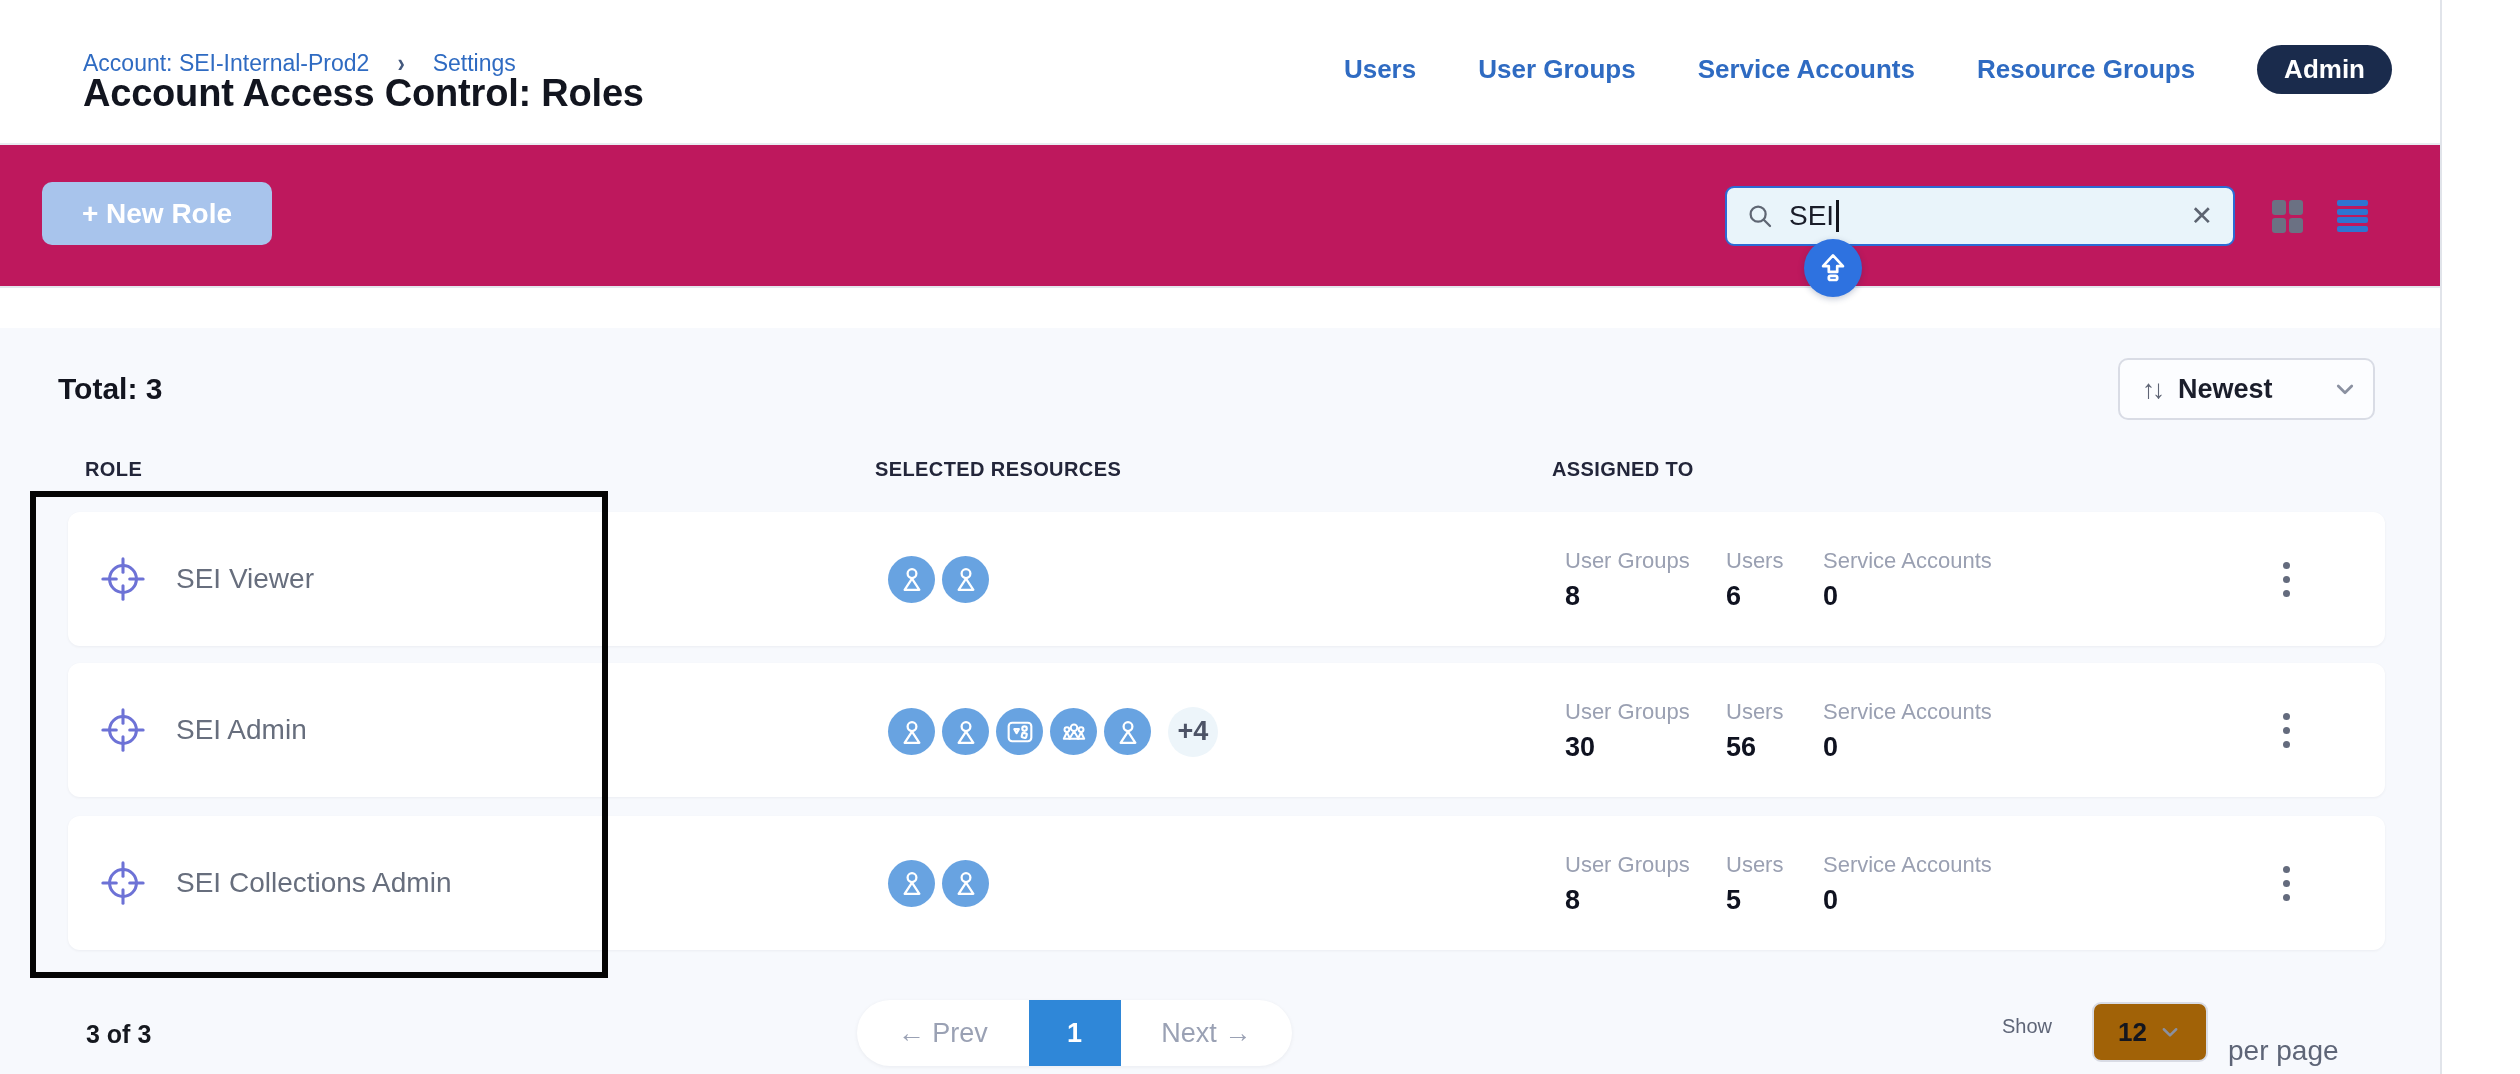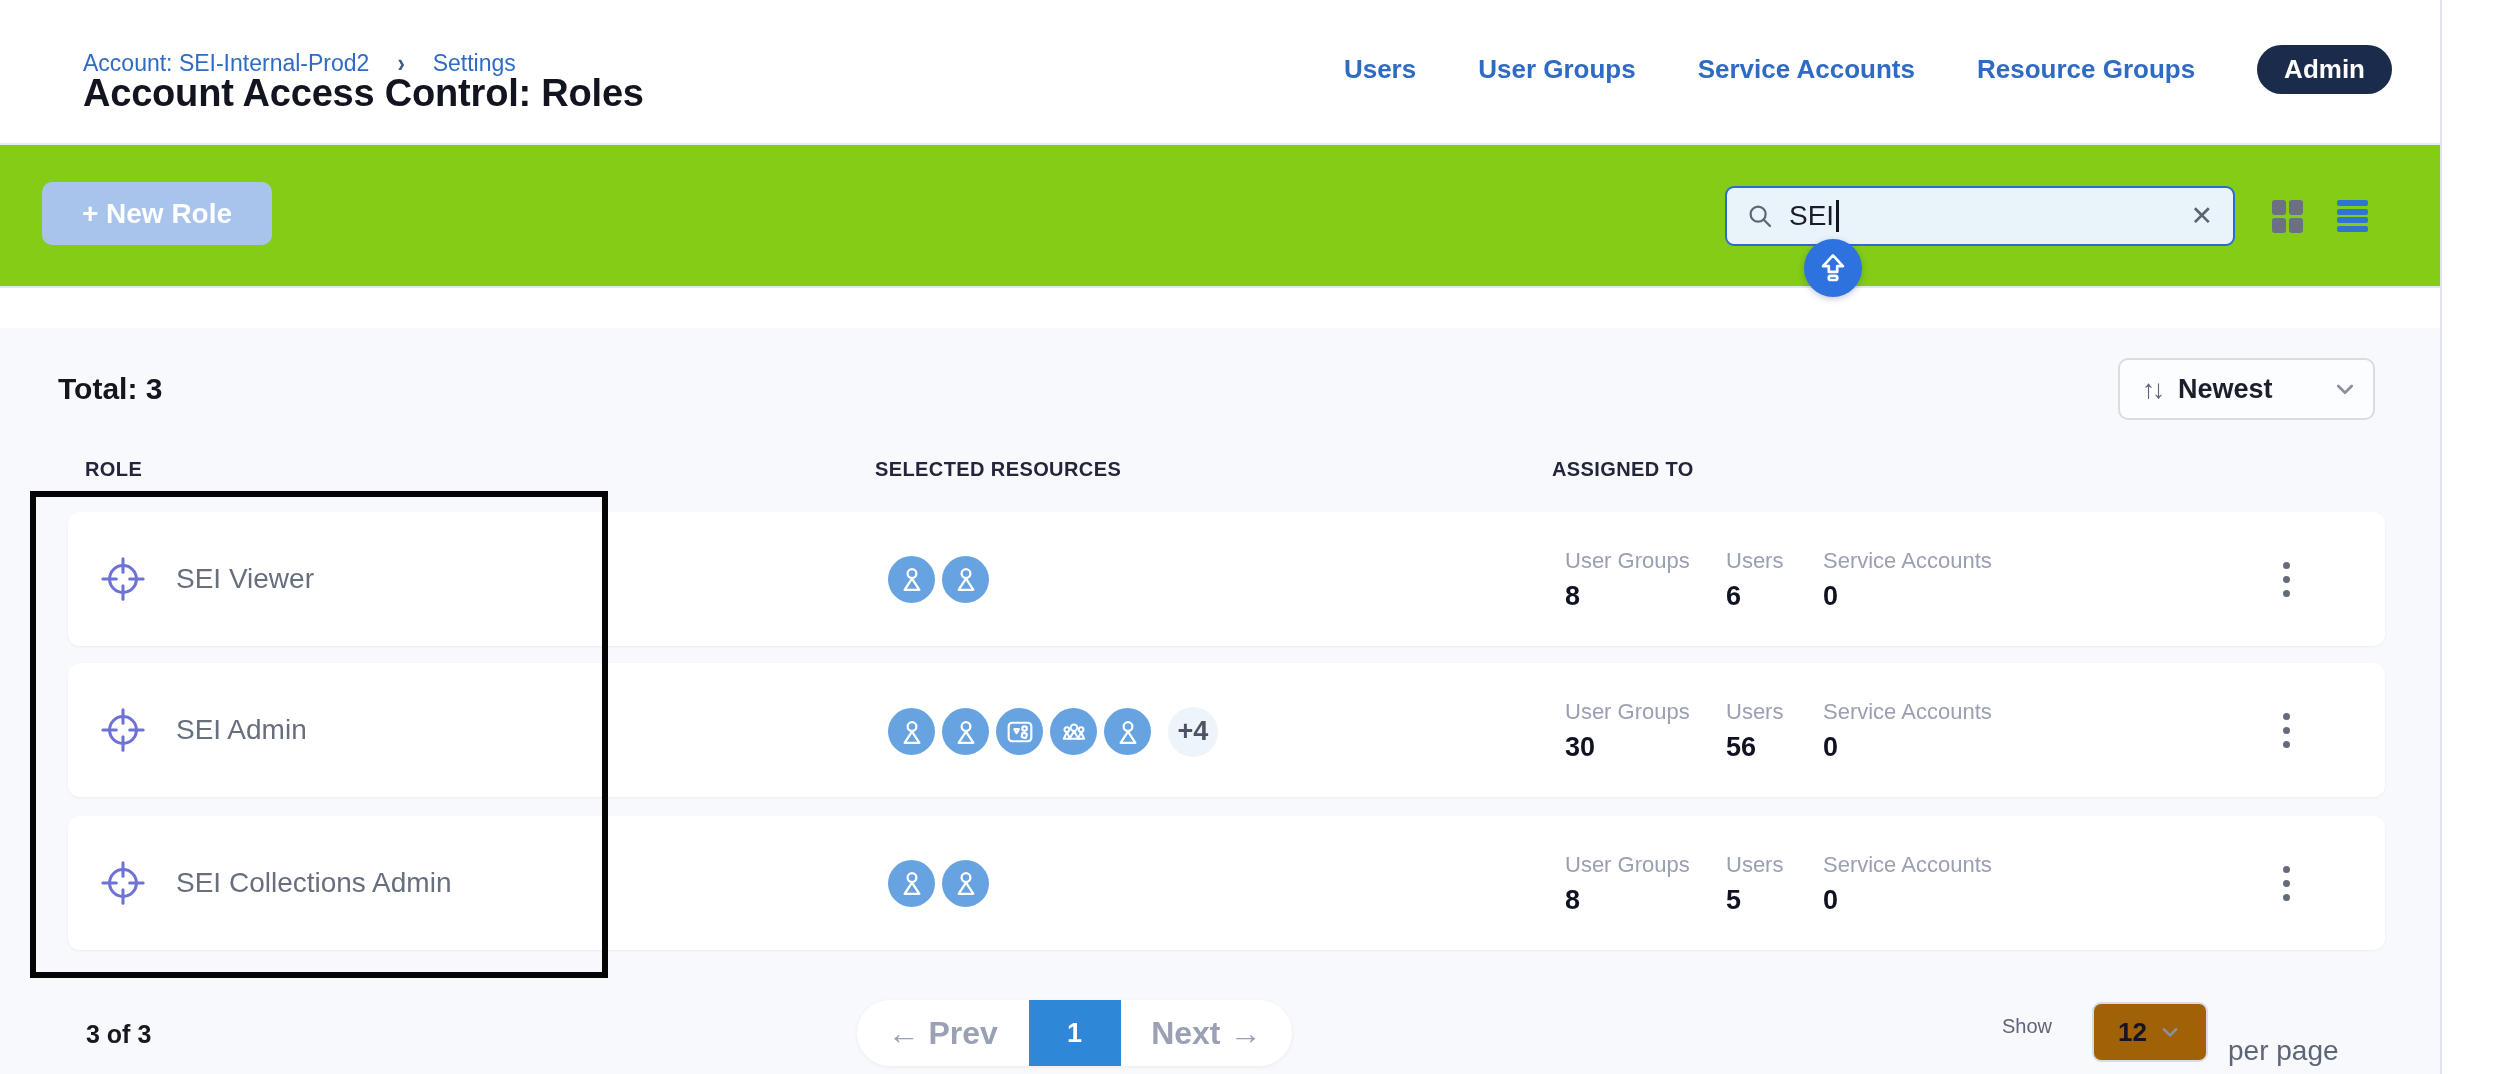--- a/index.html
+++ b/index.html
@@ -14,21 +14,21 @@
   .header{position:absolute;left:0;top:0;width:100%;height:143px;background:#fff;border-bottom:2px solid #e9ebf1;}
   .breadcrumb{position:absolute;left:83px;top:22px;display:flex;align-items:center;gap:28px;font-size:23px;margin-top:28px;}
   .breadcrumb a{color:#2f6bc2;text-decoration:none;cursor:pointer;}
   .bc-chevron{color:#44597e;font-size:22px;font-weight:700;transform:scaleY(1.15);}
   .page-title{position:absolute;left:83px;top:72px;margin:0;font-size:38px;font-weight:700;color:#12151f;letter-spacing:-0.2px;}
   .nav{position:absolute;right:48px;top:45px;display:flex;align-items:center;gap:62px;}
   .nav a{color:#2f6bc2;font-size:26px;font-weight:600;text-decoration:none;cursor:pointer;}
   .nav a.pill{background:#1a2b4c;color:#ffffff;padding:9px 27px;border-radius:999px;}
 
   
-  .toolbar{position:absolute;left:0;top:145px;width:100%;height:141px;background:#84cc16;border-bottom:2px solid #e4e7ed;text-decoration:underline;}
+  .toolbar{position:absolute;left:0;top:145px;width:100%;height:141px;background:#be185d;border-bottom:2px solid #e4e7ed;text-decoration:underline;}
   .new-role{position:absolute;left:42px;top:37px;width:230px;height:63px;background:#a8c4ec;color:#ffffff;
     border:none;border-radius:10px;font-size:28px;font-weight:700;font-family:inherit;cursor:pointer;}
   .search{position:absolute;left:1725px;top:41px;width:506px;height:56px;background:#e9f4fa;border:2px solid #2c6bd4;
     border-radius:9px;display:flex;align-items:center;cursor:text;}
   .search .mag{width:30px;height:30px;margin-left:18px;flex:0 0 auto;}
   .search .query{margin-left:14px;font-size:28px;color:#1a1d29;}
   .caret{width:3px;height:32px;background:#14161d;margin-left:2px;}
   .search .clear{margin-left:auto;margin-right:20px;color:#5c6370;font-size:27px;cursor:pointer;}
   .view-btn{position:absolute;top:55px;width:31px;height:32px;cursor:pointer;}
   .grid-btn{left:2272px;display:grid;grid-template-columns:14px 14px;grid-template-rows:15px 15px;gap:3px;}
@@ -70,21 +70,21 @@
     align-items:center;justify-content:center;gap:7px;cursor:pointer;}
   .kebab i{width:7px;height:7px;border-radius:50%;background:#646b7d;}
 
   .annotation{position:absolute;left:30px;top:163px;width:578px;height:487px;border:6px solid #050505;
     box-sizing:border-box;pointer-events:none;z-index:9;}
 
   
   .count{position:absolute;left:86px;top:692px;font-size:25px;font-weight:700;color:#15181f;}
   .pagination{position:absolute;left:857px;top:672px;width:435px;height:66px;background:#ffffff;border-radius:33px;
     overflow:hidden;display:flex;box-shadow:0 1px 4px rgba(16,24,40,.06);}
-  .pg-prev,.pg-next{flex:1;display:flex;align-items:center;justify-content:center;font-size:32px;font-weight:700;
+  .pg-prev,.pg-next{flex:1;display:flex;align-items:center;justify-content:center;font-size:27px;font-weight:400;
     color:#9aa1b4;cursor:pointer;}
   .pg-page{width:92px;background:#2f87d8;color:#ffffff;display:flex;align-items:center;justify-content:center;
     font-size:27px;font-weight:700;cursor:pointer;}
   .show-label{position:absolute;left:2002px;top:687px;font-size:20px;color:#5e6577;}
   .pp-select{position:absolute;left:2092px;top:674px;width:116px;height:60px;background:#a16207;border:2px solid #d9dce5;
     border-radius:9px;box-sizing:border-box;display:flex;align-items:center;cursor:pointer;}
   .pp-select .pp-val{margin-left:24px;font-size:26px;font-weight:700;color:#13161f;}
   .pp-select svg{width:22px;height:22px;margin-left:12px;}
   .perpage-label{position:absolute;left:2228px;top:707px;font-size:28px;color:#5e6577;}
 </style>

